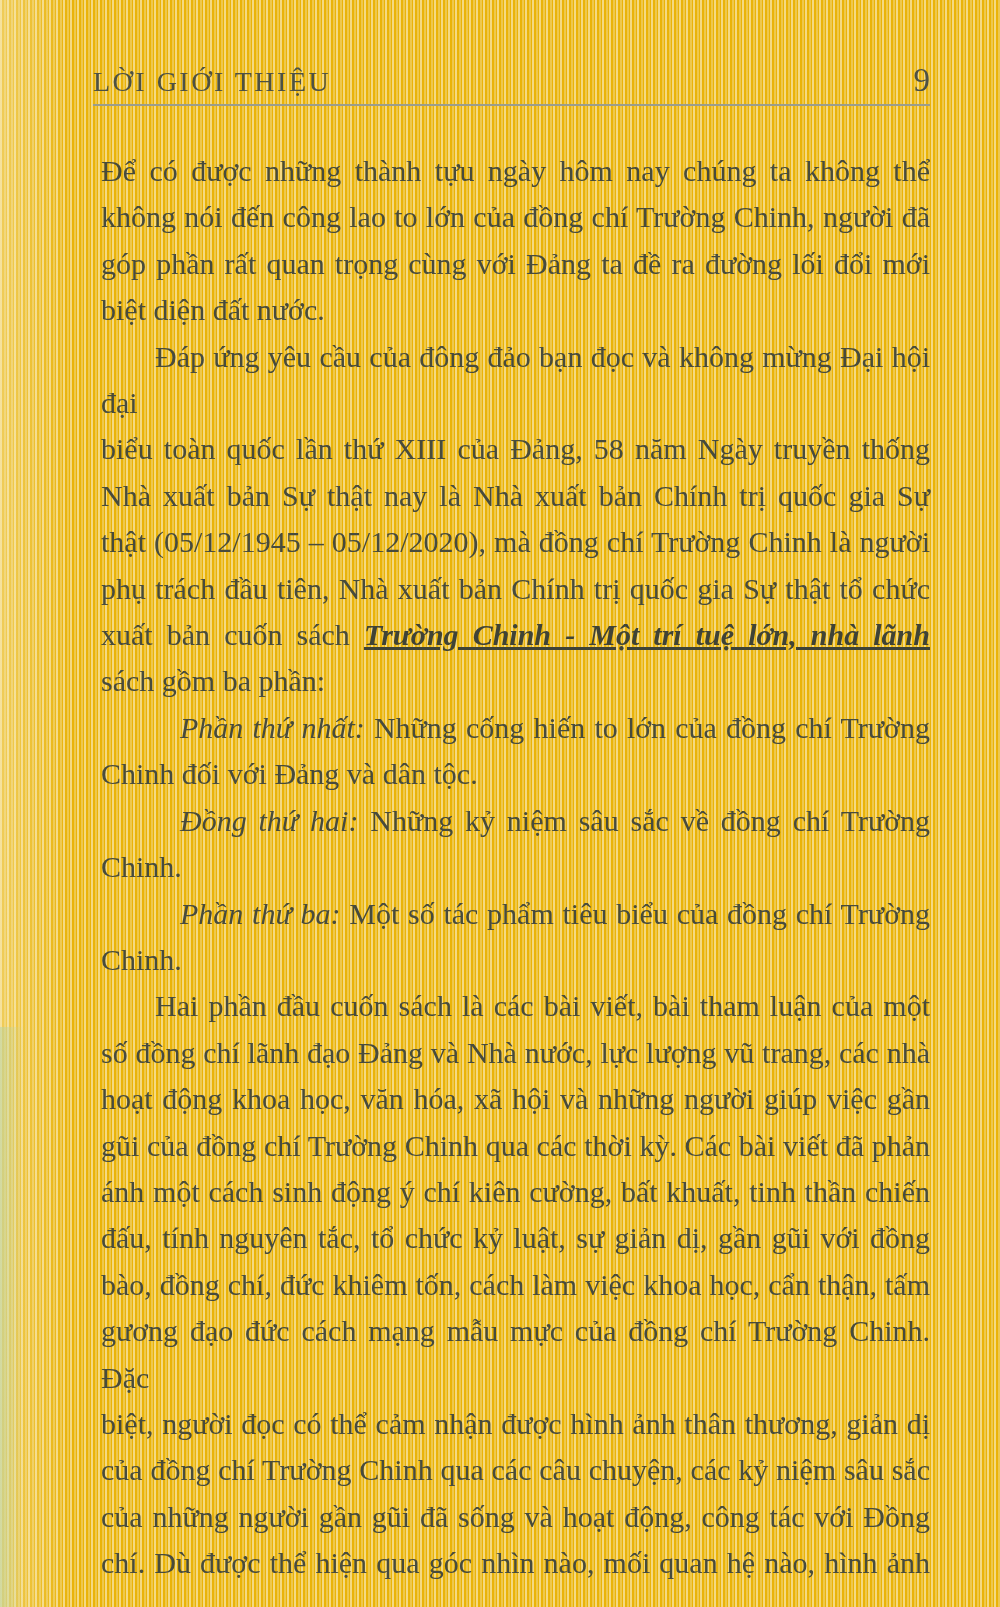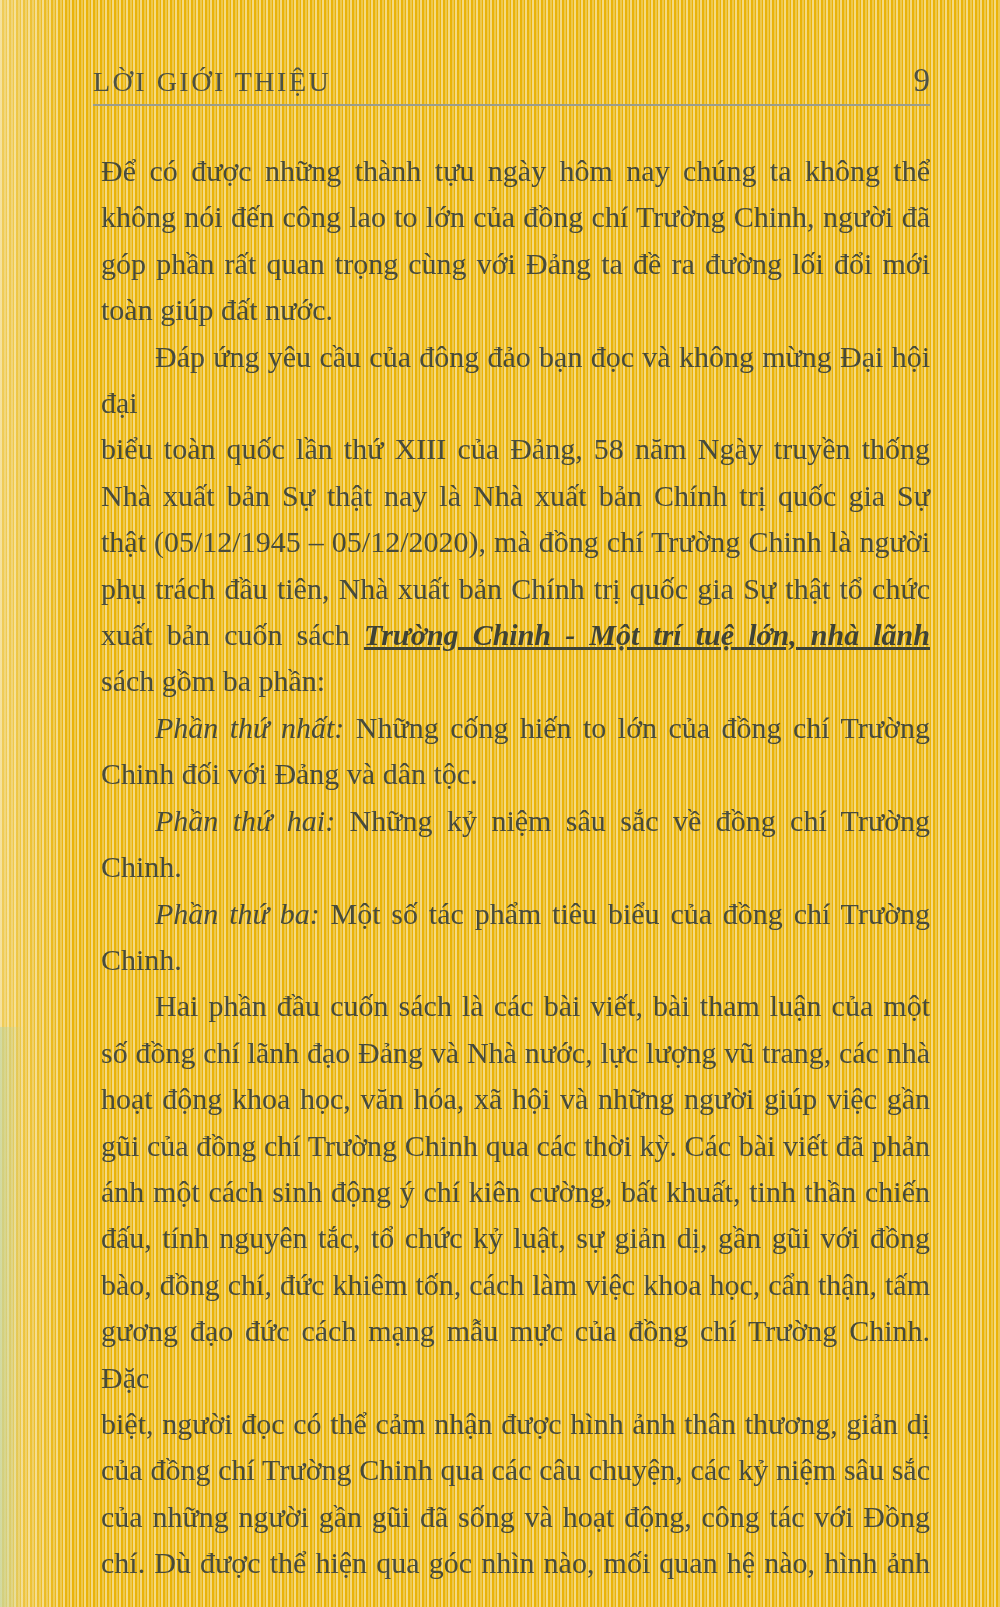--- a/index.html
+++ b/index.html
@@ -55,21 +55,21 @@
   }
   .page-body {
     position: absolute; top: 148px; left: 0; width: 837px;
     font-size: 30px; line-height: 46.4px;
   }
   .para { margin: 0; }
   .line { text-align: justify; text-align-last: justify; margin-left: 8px; }
   .line.end { text-align-last: auto; }
   .para.ind .line.first { text-indent: 54px; }
   .bt { font-weight: bold; font-style: italic; color: #3f4336; text-decoration: underline; }
-  .it { font-style: italic; }
+  .it { font-style: italic; padding-left: 25px; }
 </style>
 </head>
 <body>
 
 <div class="page">
   <div class="stripes"></div>
   <div class="warm-edge"></div>
   <div class="green-edge"></div>
 
   <div class="content">
@@ -79,40 +79,40 @@
       <span class="page-number">9</span>
     </header>
     <div class="header-rule"></div>
 
     <main class="page-body">
 
       <p class="para">
         <span class="line first" style="display:block">Để có được những thành tựu ngày hôm nay chúng ta không thể</span>
         <span class="line" style="display:block">không nói đến công lao to lớn của đồng chí Trường Chinh, người đã</span>
         <span class="line" style="display:block">góp phần rất quan trọng cùng với Đảng ta đề ra đường lối đổi mới</span>
-        <span class="line end" style="display:block">toàn giúp đất nước.</span>
+        <span class="line end" style="display:block">biệt diện đất nước.</span>
       </p>
 
       <p class="para ind">
         <span class="line first" style="display:block">Đáp ứng yêu cầu của đông đảo bạn đọc và không mừng Đại hội đại</span>
         <span class="line" style="display:block">biểu toàn quốc lần thứ XIII của Đảng, 58 năm Ngày truyền thống</span>
         <span class="line" style="display:block">Nhà xuất bản Sự thật nay là Nhà xuất bản Chính trị quốc gia Sự</span>
         <span class="line" style="display:block">thật (05/12/1945 – 05/12/2020), mà đồng chí Trường Chinh là người</span>
         <span class="line" style="display:block">phụ trách đầu tiên, Nhà xuất bản Chính trị quốc gia Sự thật tổ chức</span>
         <span class="line" style="display:block"><span>xuất bản cuốn sách </span><span class="bt">Trường Chinh - Một trí tuệ lớn, nhà lãnh</span></span>
         <span class="line end" style="display:block">sách gồm ba phần:</span>
       </p>
 
       <p class="para ind">
         <span class="line first" style="display:block"><span class="it">Phần thứ nhất:</span><span> Những cống hiến to lớn của đồng chí Trường</span></span>
         <span class="line end" style="display:block">Chinh đối với Đảng và dân tộc.</span>
       </p>
 
       <p class="para ind">
-        <span class="line first" style="display:block"><span class="it">Phần thứ hai:</span><span> Những kỷ niệm sâu sắc về đồng chí Trường Chinh.</span></span>
+        <span class="line first" style="display:block"><span class="it">Đồng thứ hai:</span><span> Những kỷ niệm sâu sắc về đồng chí Trường Chinh.</span></span>
       </p>
 
       <p class="para ind">
         <span class="line first" style="display:block"><span class="it">Phần thứ ba:</span><span> Một số tác phẩm tiêu biểu của đồng chí Trường Chinh.</span></span>
       </p>
 
       <p class="para ind">
         <span class="line first" style="display:block">Hai phần đầu cuốn sách là các bài viết, bài tham luận của một</span>
         <span class="line" style="display:block">số đồng chí lãnh đạo Đảng và Nhà nước, lực lượng vũ trang, các nhà</span>
         <span class="line" style="display:block">hoạt động khoa học, văn hóa, xã hội và những người giúp việc gần</span>

